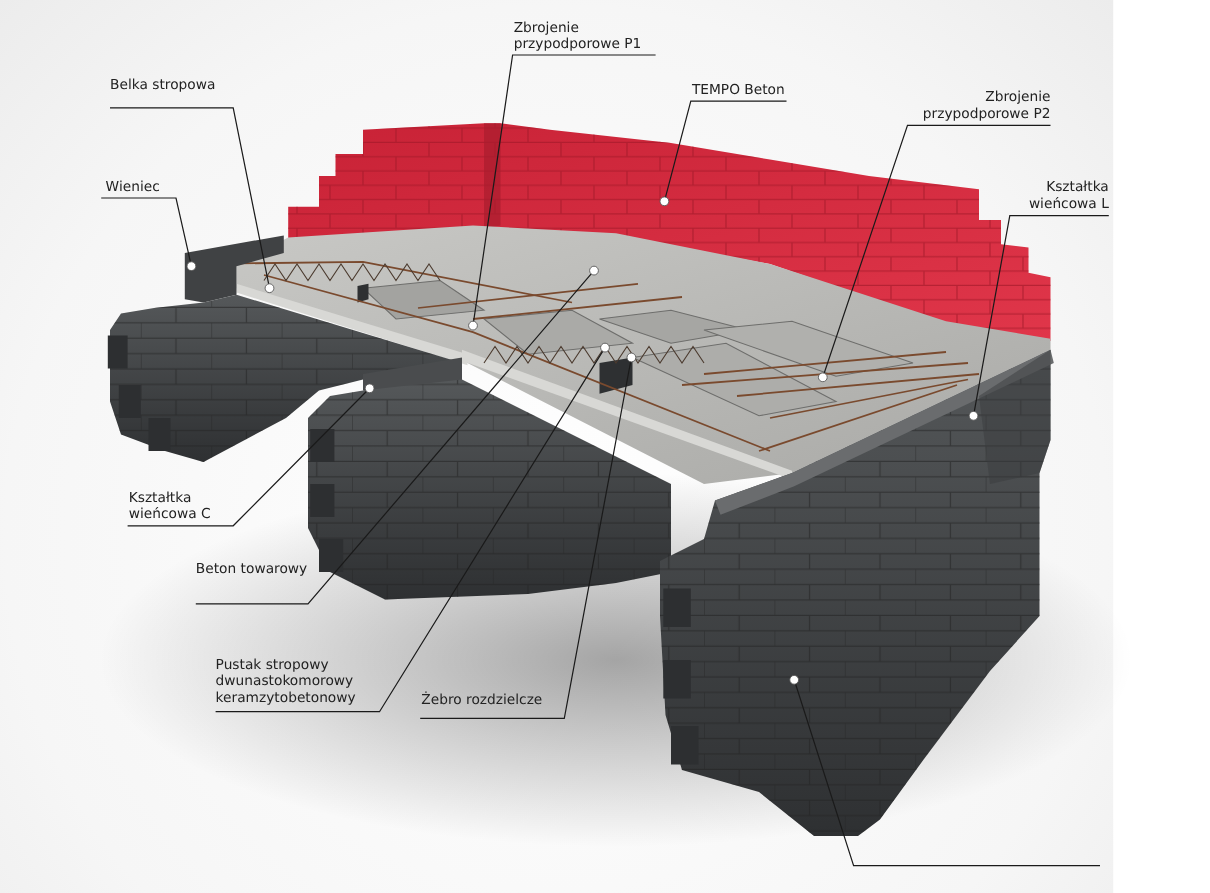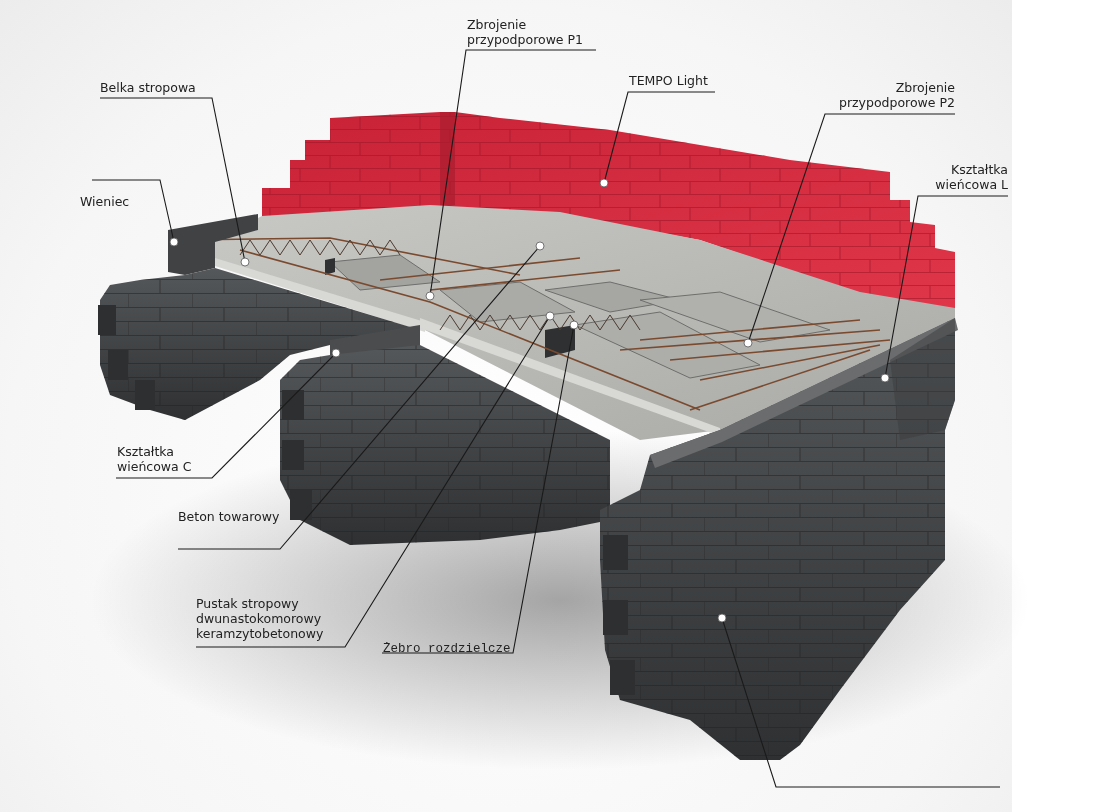--- a/index.html
+++ b/index.html
@@ -141,27 +141,27 @@
     <circle cx="336" cy="353" r="4"></circle>
     <circle cx="540" cy="246" r="4"></circle>
     <circle cx="550" cy="316" r="4"></circle>
     <circle cx="574" cy="325" r="4"></circle>
     <circle cx="722" cy="618" r="4"></circle>
   </g>
 </svg>
 
 <div class="label" style="left:467px;top:17px;">Zbrojenie
 przypodporowe P1</div>
-<div class="label" style="left:629px;top:73px;">TEMPO Light</div>
+<div class="label" style="left:629px;top:73px;">TEMPO Beton</div>
 <div class="label right" style="left:800px;top:80px;width:155px;">Zbrojenie
 przypodporowe P2</div>
-<div class="label" style="left:100px;top:80px;">Belka stropowa</div>
-<div class="label" style="left:80px;top:162px;margin-top:32px;">Wieniec</div>
+<div class="label" style="left:100px;top:69px;">Belka stropowa</div>
+<div class="label" style="left:96px;top:162px;">Wieniec</div>
 <div class="label right" style="left:900px;top:162px;width:108px;">Kształtka
 wieńcowa L</div>
 <div class="label" style="left:117px;top:444px;">Kształtka
 wieńcowa C</div>
 <div class="label" style="left:178px;top:509px;">Beton towarowy</div>
 <div class="label" style="left:196px;top:596px;">Pustak stropowy
 dwunastokomorowy
 keramzytobetonowy</div>
-<div class="label" style="left:383px;top:642px;font-family:Liberation Mono, monospace;">Żebro rozdzielcze</div>
+<div class="label" style="left:383px;top:628px;">Żebro rozdzielcze</div>
 </div>
 
 </body></html>

